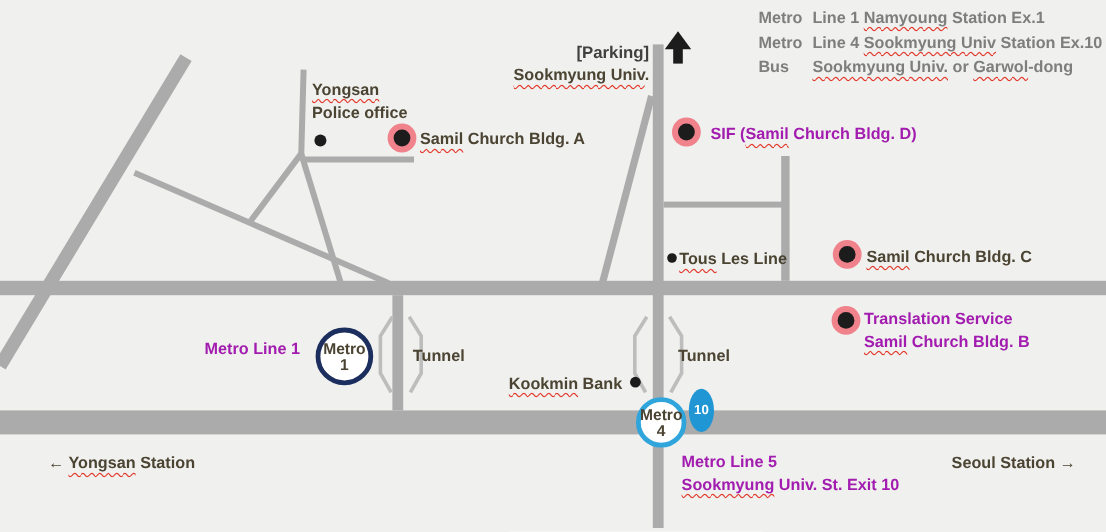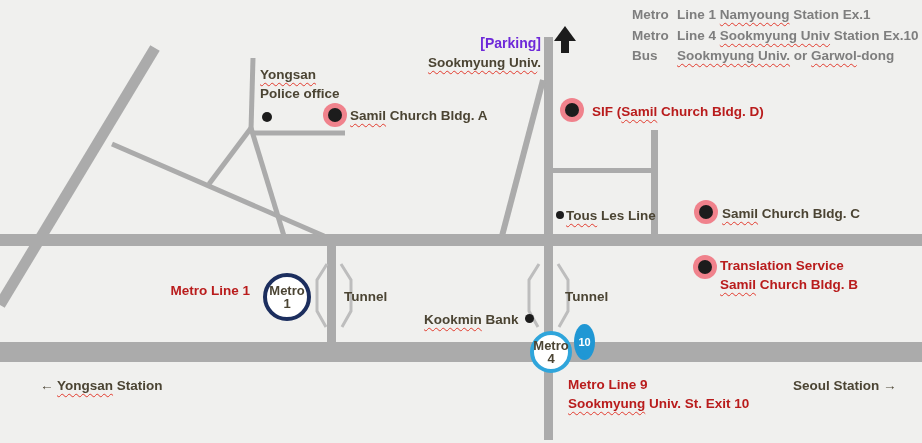--- a/index.html
+++ b/index.html
@@ -1,21 +1,21 @@
 <!DOCTYPE html>
 <html><head>
 <meta charset="utf-8">
 <style>
   html,body{margin:0;padding:0;}
   #map{position:relative;width:922px;height:443px;background:#f0f0ee;overflow:hidden;
        font-family:Liberation Sans, sans-serif;font-weight:bold;}
   #roads{position:absolute;left:0;top:0;}
   .lbl{position:absolute;font-size:13.5px;color:#4b4433;white-space:nowrap;line-height:19px;}
-  .pink{color:#b91c1c;}
-  .blue{color:#6d28d9;}
+  .pink{color:#a21caf;}
+  .blue{color:#404040;}
   .gray{color:#7e7e7e;}
   .right{text-align:right;}
   .sp{text-decoration:underline;text-decoration-style:wavy;text-decoration-color:#e23b2e;
       text-decoration-thickness:1px;text-underline-offset:3px;}
   .marker{position:absolute;width:24px;height:24px;border-radius:50%;background:#f0828c;}
   .marker::after{content:"";position:absolute;left:5px;top:5px;width:14px;height:14px;
       border-radius:50%;background:#1c1c1c;}
   .dot{position:absolute;width:10px;height:10px;border-radius:50%;background:#1c1c1c;}
   .bdot{display:inline-block;width:8px;height:8px;border-radius:50%;background:#1c1c1c;
       margin-right:2px;vertical-align:1px;}
@@ -139,17 +139,17 @@
     <div>Metro</div>
     <div>4</div>
   </div>
 
   <div class="lbl" style="left:40px;top:376px;">
     <span>← </span><span class="sp">Yongsan</span><span> Station</span>
   </div>
   <div class="lbl" style="left:793px;top:376px;">Seoul Station →</div>
 
   <div class="lbl pink" style="left:568px;top:375px;">
-    <div>Metro Line 9</div>
+    <div>Metro Line 5</div>
     <div><span class="sp">Sookmyung</span><span> Univ. St. Exit 10</span></div>
   </div>
 
 </div>
 
 </body></html>

